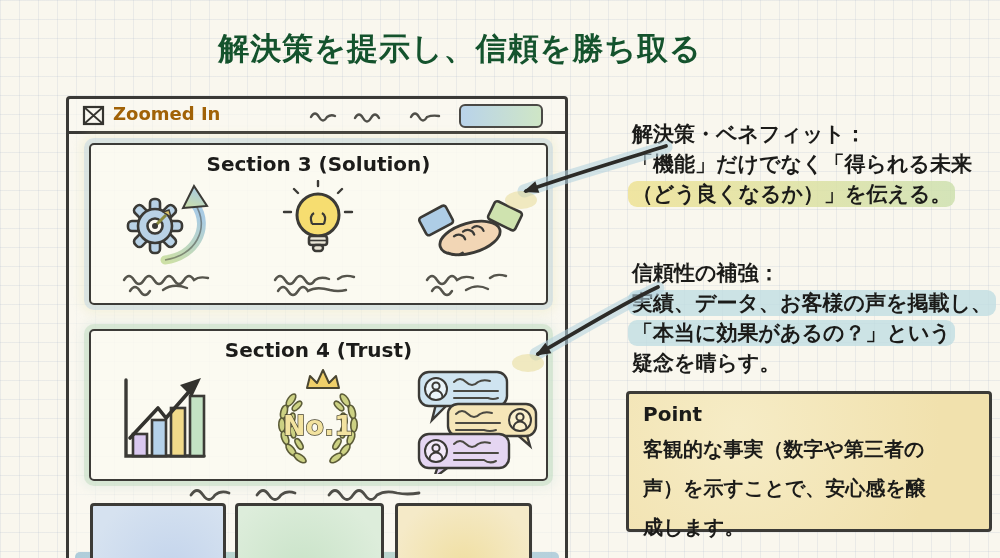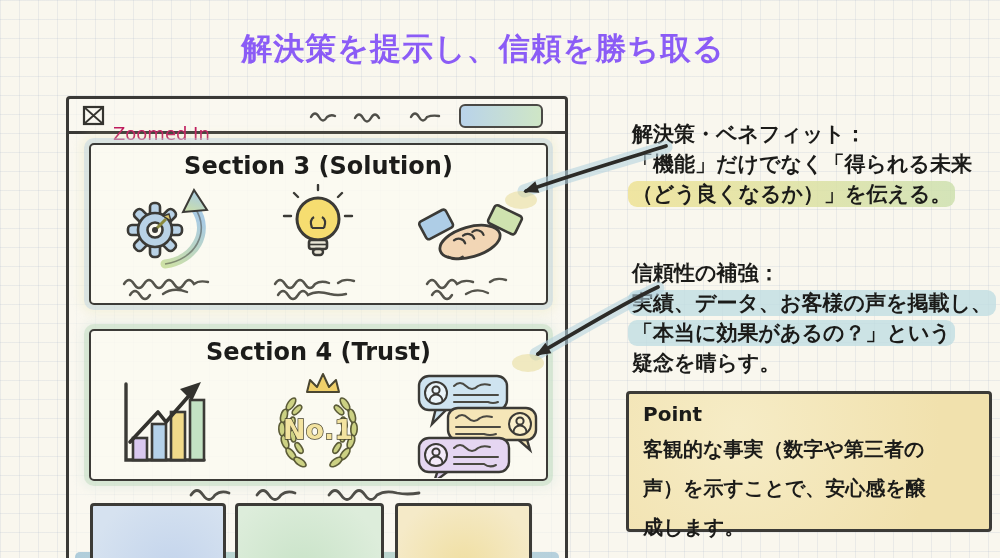--- a/index.html
+++ b/index.html
@@ -10,51 +10,51 @@
     background-image:
       linear-gradient(rgba(164,178,200,.18) 1px, transparent 1px),
       linear-gradient(90deg, rgba(164,178,200,.18) 1px, transparent 1px);
     background-size:19px 19px;
     color:#232320;
   }
   .abs{position:absolute;}
   
   .page-title{
     left:0;top:28px;width:920px;text-align:center;
-    font-size:31px;font-weight:700;letter-spacing:1px;color:#8b5cf6;padding-left:23px;
+    font-size:31px;font-weight:700;letter-spacing:1px;color:#14532d;
   }
   
   .window{
     left:66px;top:96px;width:496px;height:520px;
     border:3px solid #3a3936;border-radius:4px;
     background:rgba(252,250,242,.55);z-index:1;
   }
   .win-header{
     position:absolute;left:0;top:0;right:0;height:32px;
     border-bottom:3px solid #3a3936;
   }
   .win-icon{position:absolute;left:13px;top:6px;}
-  .win-title{position:absolute;left:44px;top:4px;font-size:18px;font-weight:400;color:#be185d;margin-top:20px;}
+  .win-title{position:absolute;left:44px;top:4px;font-size:18px;font-weight:700;color:#a16207;}
   .win-squiggle{position:absolute;left:238px;top:9px;}
   .win-button{
     position:absolute;right:22px;top:5px;width:80px;height:20px;
     border:2px solid #4a4945;border-radius:6px;
     background:linear-gradient(90deg,#b9d3ea,#cfe6c6);
   }
   
   .card{
     position:absolute;left:20px;width:455px;
     border:2.5px solid #3c3b37;border-radius:5px;
     background:rgba(252,250,241,.65);
   }
   .card.solution{top:44px;height:158px;
     box-shadow:0 0 0 5px rgba(176,206,228,.38), 0 0 10px 8px rgba(226,222,170,.28);}
   .card.trust{top:230px;height:148px;
     box-shadow:0 0 0 5px rgba(184,216,184,.42), 0 0 10px 8px rgba(205,225,215,.3);}
-  .card-title{margin-top:7px;text-align:center;font-size:24px;font-weight:700;color:#1c1c1a;}
+  .card-title{margin-top:7px;text-align:center;font-size:20px;font-weight:700;color:#1c1c1a;}
   .icon-row{display:flex;justify-content:space-around;align-items:flex-end;margin-top:4px;}
   .icon-col{display:flex;flex-direction:column;align-items:center;width:140px;}
   .icon-col .cap{margin-top:4px;}
   .trust .icon-row{align-items:center;margin-top:2px;gap:20px;}
   
   .divider-squiggle{position:absolute;left:118px;top:385px;}
   .footer-strip{
     position:absolute;left:6px;right:6px;top:453px;height:11px;border-radius:5px;
     background:linear-gradient(90deg,rgba(126,176,205,.6),rgba(140,190,170,.55),rgba(126,176,205,.55));
     z-index:0;

